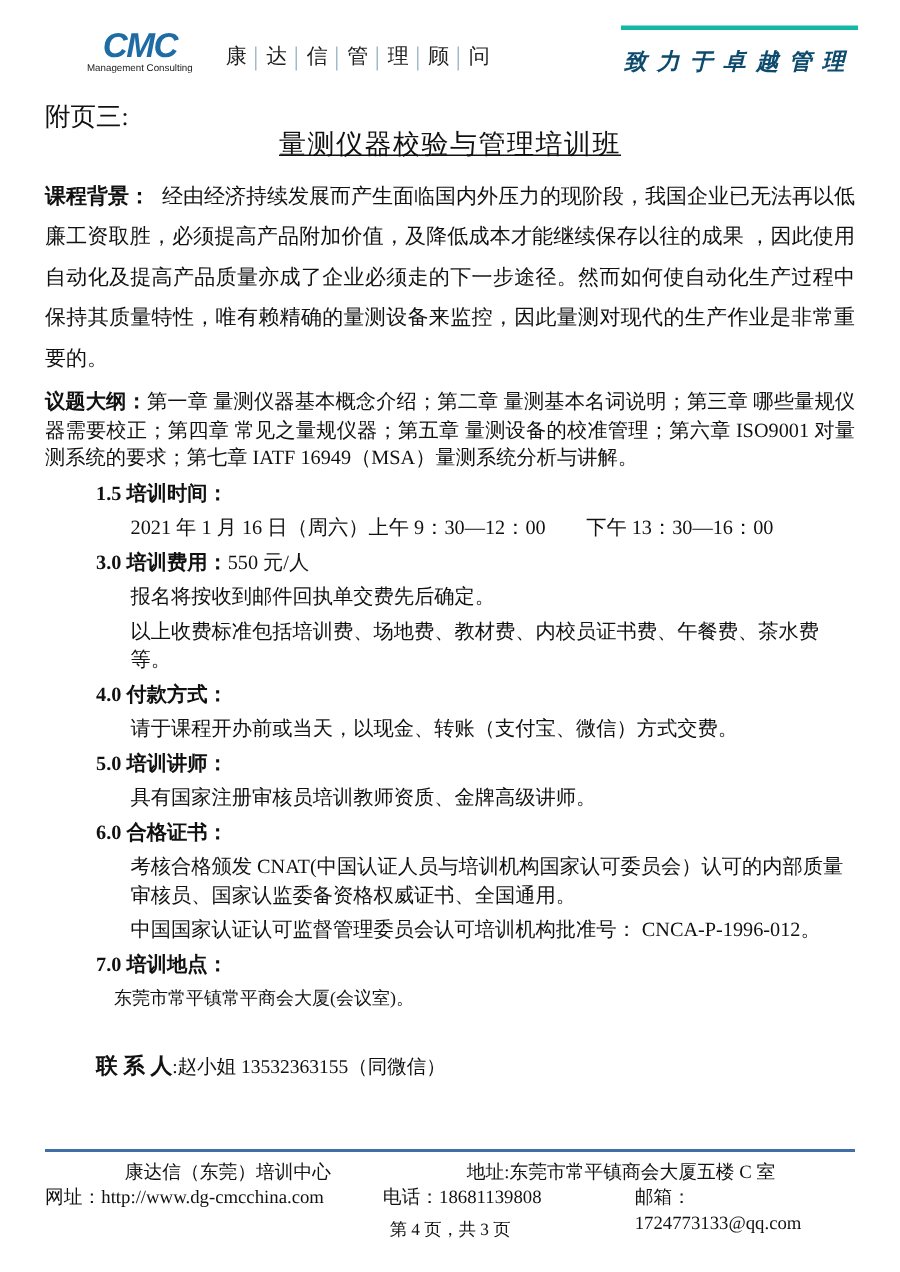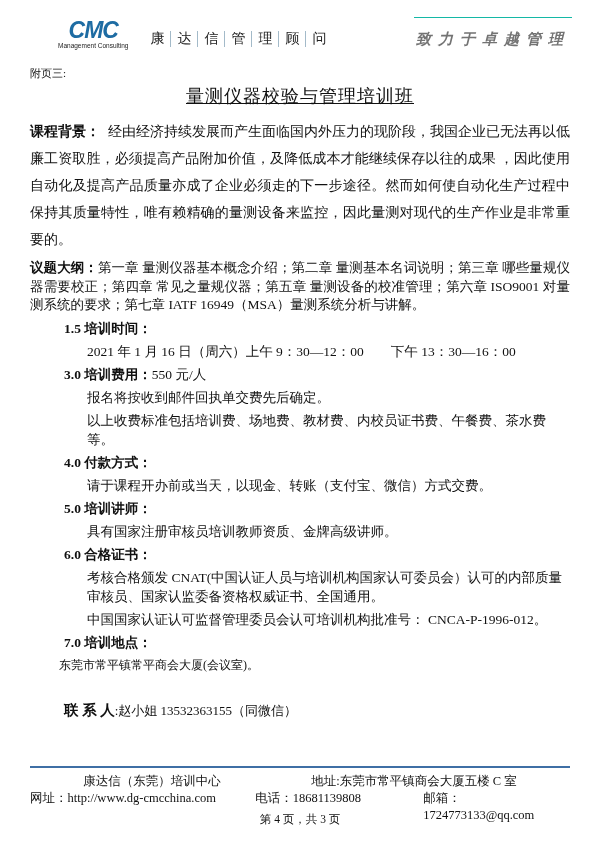--- a/index.html
+++ b/index.html
@@ -15,35 +15,35 @@
   .logo { display:flex; flex-direction:column; align-items:center; }
   .logo-text { font-family:"Liberation Sans","DejaVu Sans",sans-serif;
                font-weight:bold; font-style:italic; font-size:23px; line-height:21px;
                color:#1e6ca3; letter-spacing:-1px; }
   .logo-sub  { font-family:"Liberation Sans","DejaVu Sans",sans-serif;
                font-size:6.5px; color:#222; margin-top:1px; white-space:nowrap; }
   .brand-chars { display:flex; align-items:center; margin-top:8px; }
   .brand-chars span { font-size:14px; line-height:16px; padding:0 6px;
                       border-right:1px solid #a3bac9; color:#222; }
   .brand-chars span:last-child { border-right:none; }
-  .slogan { border-top:1px solid #14b8a6; margin-top:-3px; padding:12px 2px 0;
-            color:#737373; font-weight:bold; font-style:italic;
+  .slogan { border-top:3px solid #14b8a6; margin-top:-3px; padding:12px 2px 0;
+            color:#0c4a6e; font-weight:bold; font-style:italic;
             font-size:15px; letter-spacing:7px; white-space:nowrap; }
   
-  .appendix { position:absolute; top:66px; left:30px; font-size:11px; }
+  .appendix { position:absolute; top:66px; left:30px; font-size:17px; }
   .title { position:absolute; top:84px; left:0; right:0; margin:0; text-align:center;
            font-size:18px; font-weight:normal; text-decoration:underline; letter-spacing:1px; }
   .content { position:absolute; top:118px; left:30px; right:30px; }
   .b { font-weight:bold; }
   .bg-para { margin:0 0 6px; font-size:14px; line-height:27px; text-align:justify; }
   .bg-para .b { padding-right:8px; }
   .agenda-para { margin:0 0 4px; font-size:13.5px; line-height:18.5px; text-align:justify; }
   .sec-h   { font-size:13.5px; line-height:19px; margin:4px 0 4px 34px; }
   .sec-line{ font-size:13.5px; line-height:19px; margin:4px 0 4px 57px; }
-  .sec-line.sm { font-size:12px; margin-left:29px; }
+  .sec-line.sm { font-size:12px; margin-left:46px; }
   .contact { margin:26px 0 0 34px; font-size:13px; }
   .contact .b { font-size:14.5px; }
   
   .footer-rule { position:absolute; top:766px; left:30px; right:30px;
                  border-top:2px solid #3f6fa5; }
   .footer { position:absolute; top:773px; left:30px; right:30px;
             font-size:12.5px; line-height:17px; color:#111; }
   .f-row { display:flex;justify-content:center; }
   .f-c1 { width:228px; }
   .f-c2 { width:170px; }

